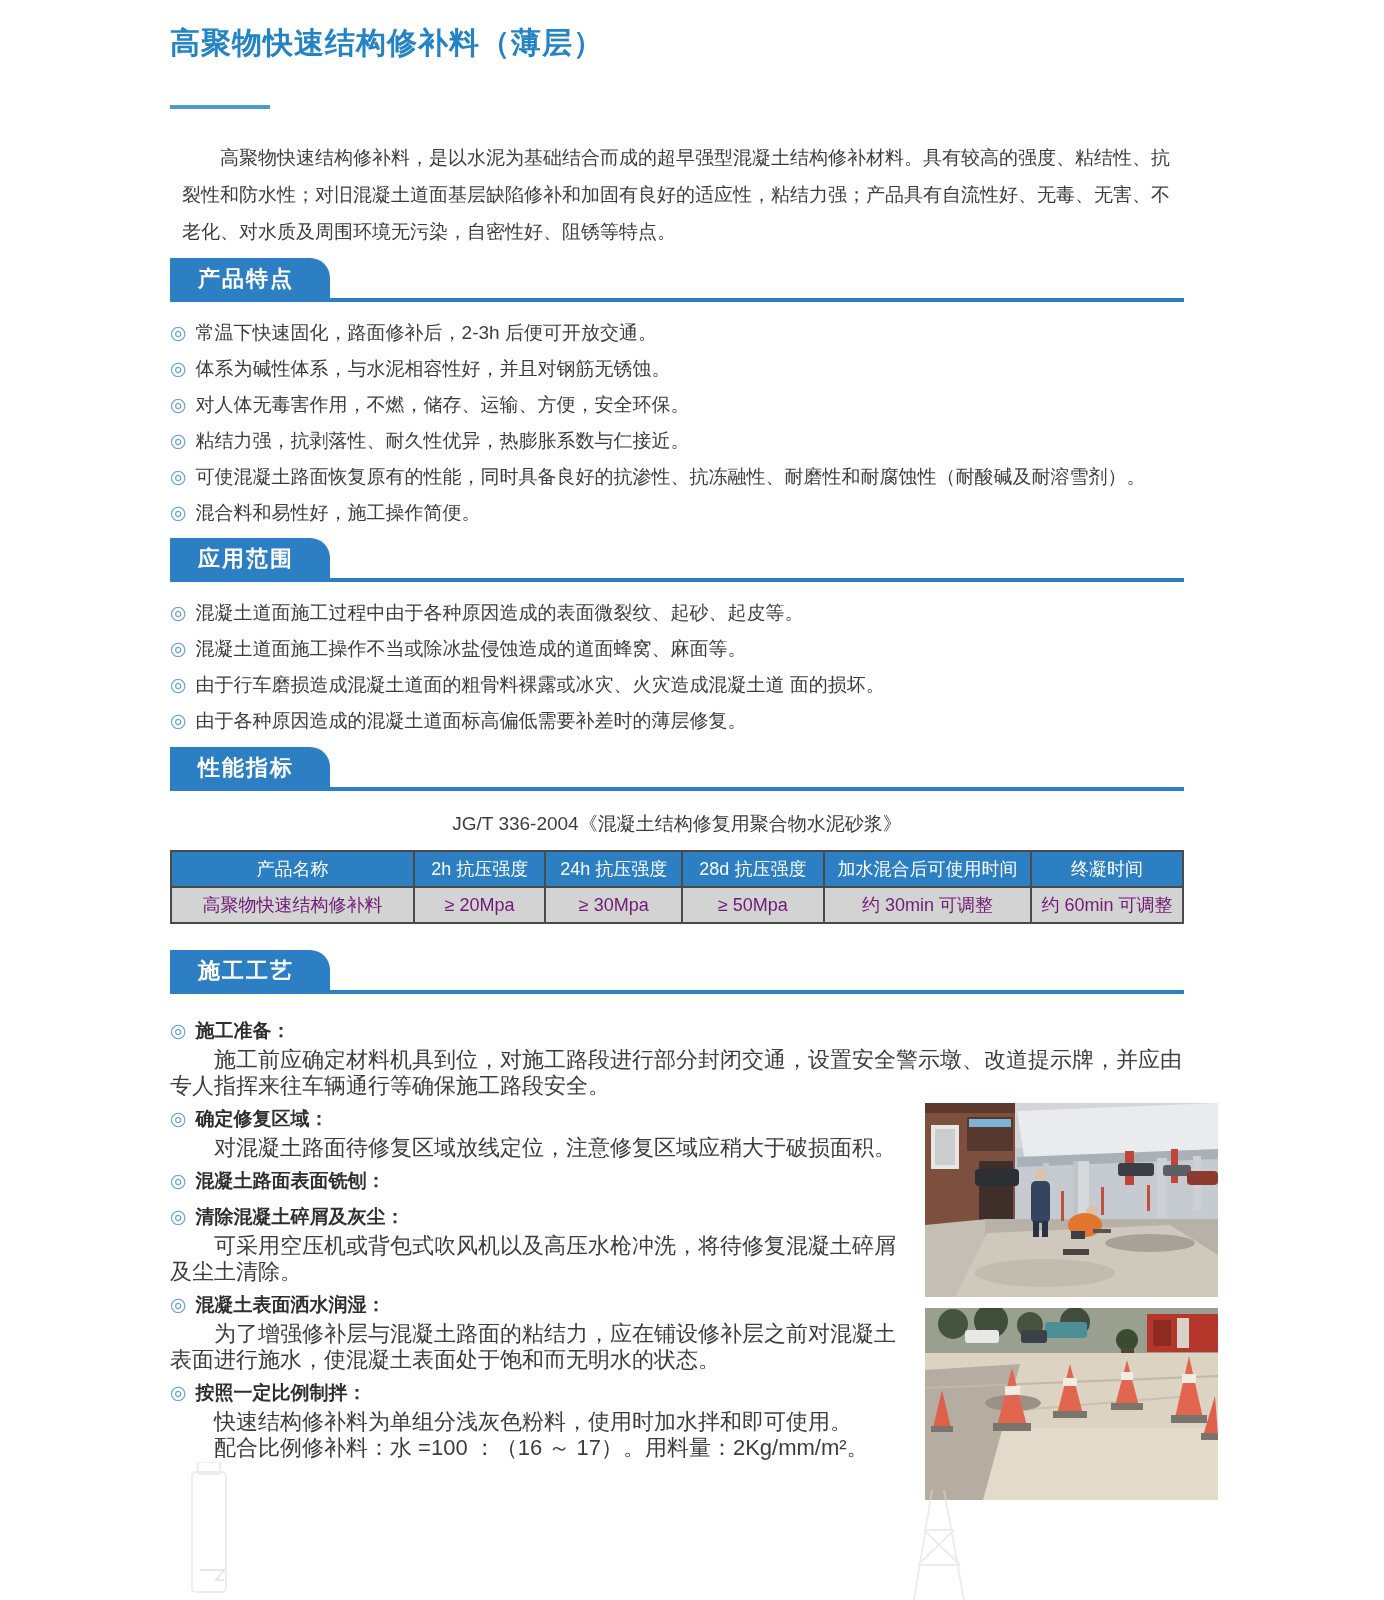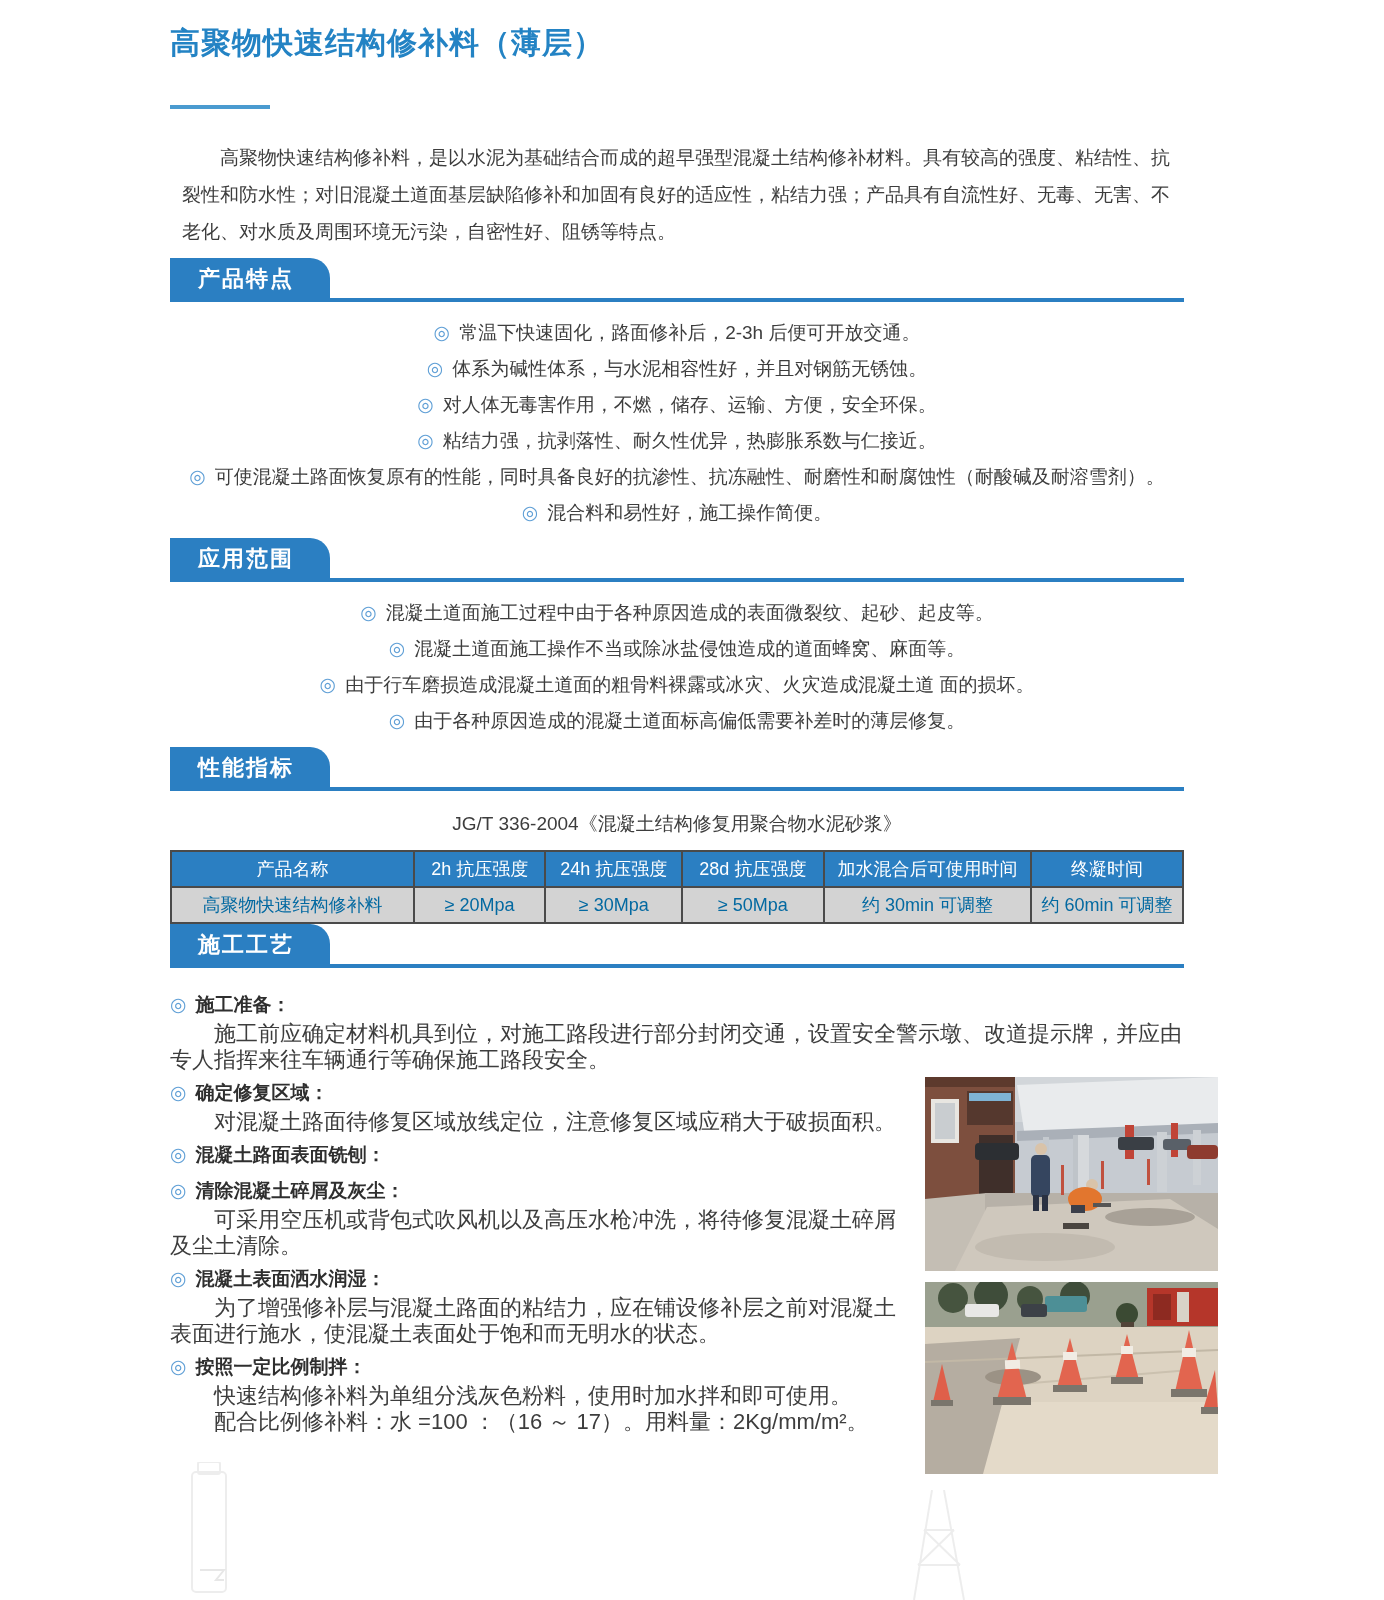--- a/index.html
+++ b/index.html
@@ -15,29 +15,29 @@
         padding:25px 116px 0 86px;overflow:hidden;}
   
   .page-title{margin:0;font-size:30px;line-height:36px;font-weight:bold;color:var(--title-blue);letter-spacing:1px;}
   .title-underline{width:100px;height:4px;background:#4a9bd0;margin-top:44px;}
   .intro{margin:30px 0 0 12px;font-size:19px;line-height:37px;text-indent:2em;color:var(--body-text);}
   
   .sec-head{border-bottom:4px solid var(--accent);margin-top:0;line-height:0;}
   .badge{display:inline-block;background:var(--accent);color:#fff;font-size:22px;font-weight:bold;
          line-height:27px;padding:7px 36px 6px 28px;border-radius:0 20px 0 0;letter-spacing:2px;}
   
-  ul.bullets{list-style:none;margin:13px 0 0 0;padding:0;text-align:center;}
+  ul.bullets{list-style:none;margin:13px 0 0 0;padding:0;}
   ul.bullets li{font-size:19px;line-height:36px;color:var(--body-text);}
   .bi{color:#5f9fd6;font-size:19px;margin-right:9px;}
   
   .standard-line{margin:20px 0 0 0;text-align:center;font-size:19px;color:var(--body-text);}
   table.perf{width:100%;border-collapse:collapse;margin-top:13px;table-layout:fixed;}
   table.perf th{background:var(--accent);color:#fff;font-size:18px;font-weight:normal;
                 border:2px solid #4a4a4a;height:36px;padding:0 4px;}
-  table.perf td{background:var(--row-bg);color:#0369a1;font-size:18px;text-align:center;
+  table.perf td{background:var(--row-bg);color:#701a75;font-size:18px;text-align:center;
                 border:2px solid #4a4a4a;height:36px;padding:0 4px;}
   
   .process-body{margin-top:20px;}
   .step-head{margin:3px 0 0 0;font-size:19px;line-height:33px;color:#2f2f2f;}
   .step-head b{font-weight:bold;}
   .step p{margin:0;font-size:22px;line-height:26px;text-indent:2em;color:var(--body-text);}
   .photo-col{float:right;width:293px;margin-left:28px;margin-right:-34px;margin-top:4px;}
   .photo-col svg{display:block;}
   .photo-gap{height:11px;}
   
@@ -121,21 +121,21 @@
             <td>≥ 20Mpa</td>
             <td>≥ 30Mpa</td>
             <td>≥ 50Mpa</td>
             <td>约 30min 可调整</td>
             <td>约 60min 可调整</td>
           </tr>
       </tbody>
     </table>
   </section>
 
-  <section style="">
+  <section style="margin-top:26px;">
     <div class="sec-head">
       <span class="badge">施工工艺</span>
     </div>
 
     <div class="process-body">
 
       <div class="step">
         <div class="step-head"><span class="bi">◎</span><b>施工准备：</b></div>
         <p>施工前应确定材料机具到位，对施工路段进行部分封闭交通，设置安全警示墩、改道提示牌，并应由专人指挥来往车辆通行等确保施工路段安全。</p>
       </div>

